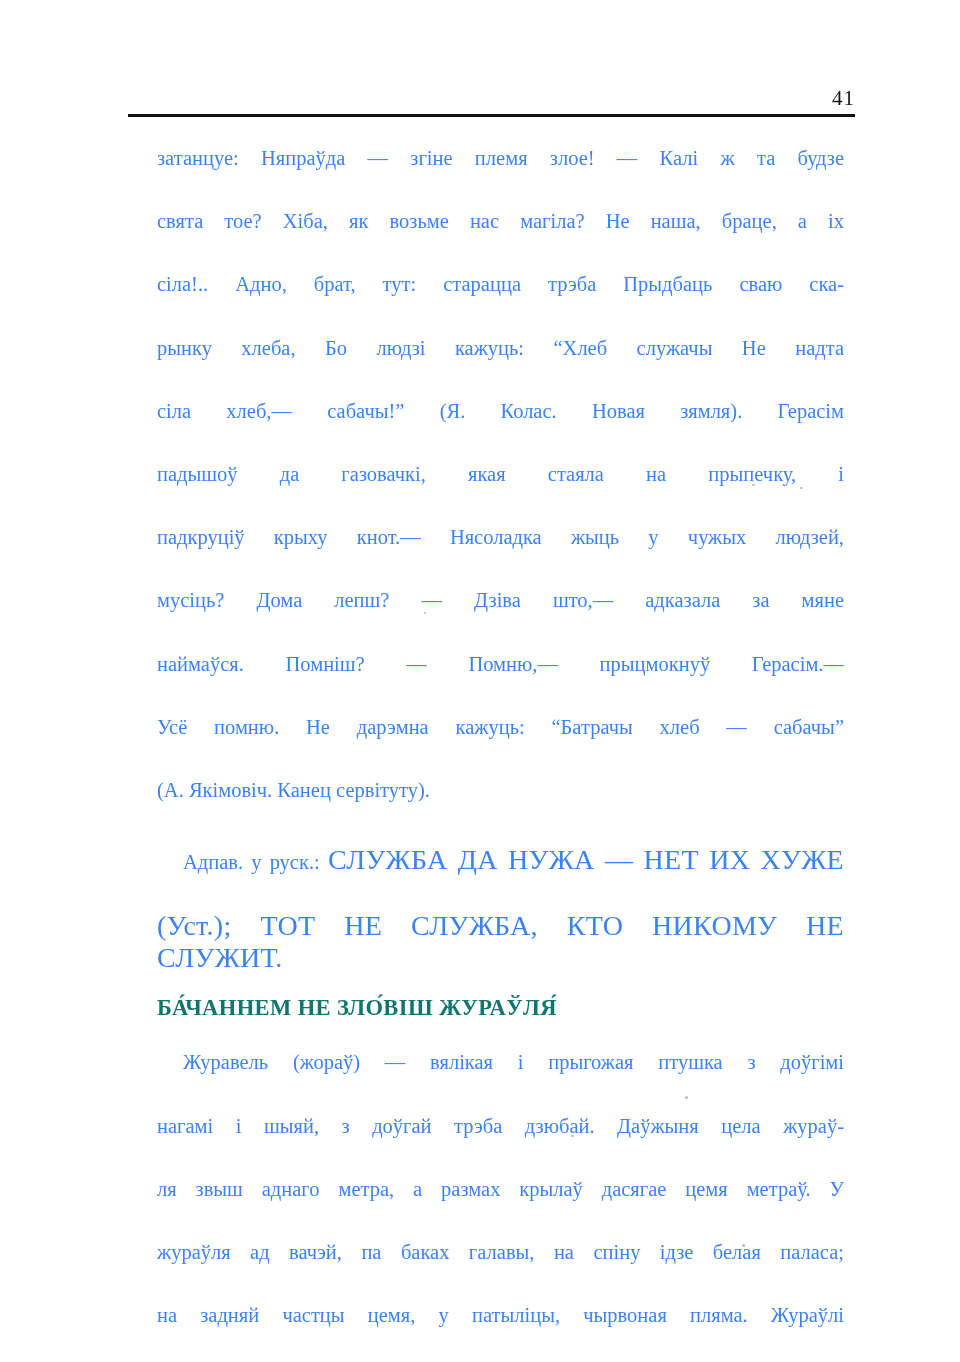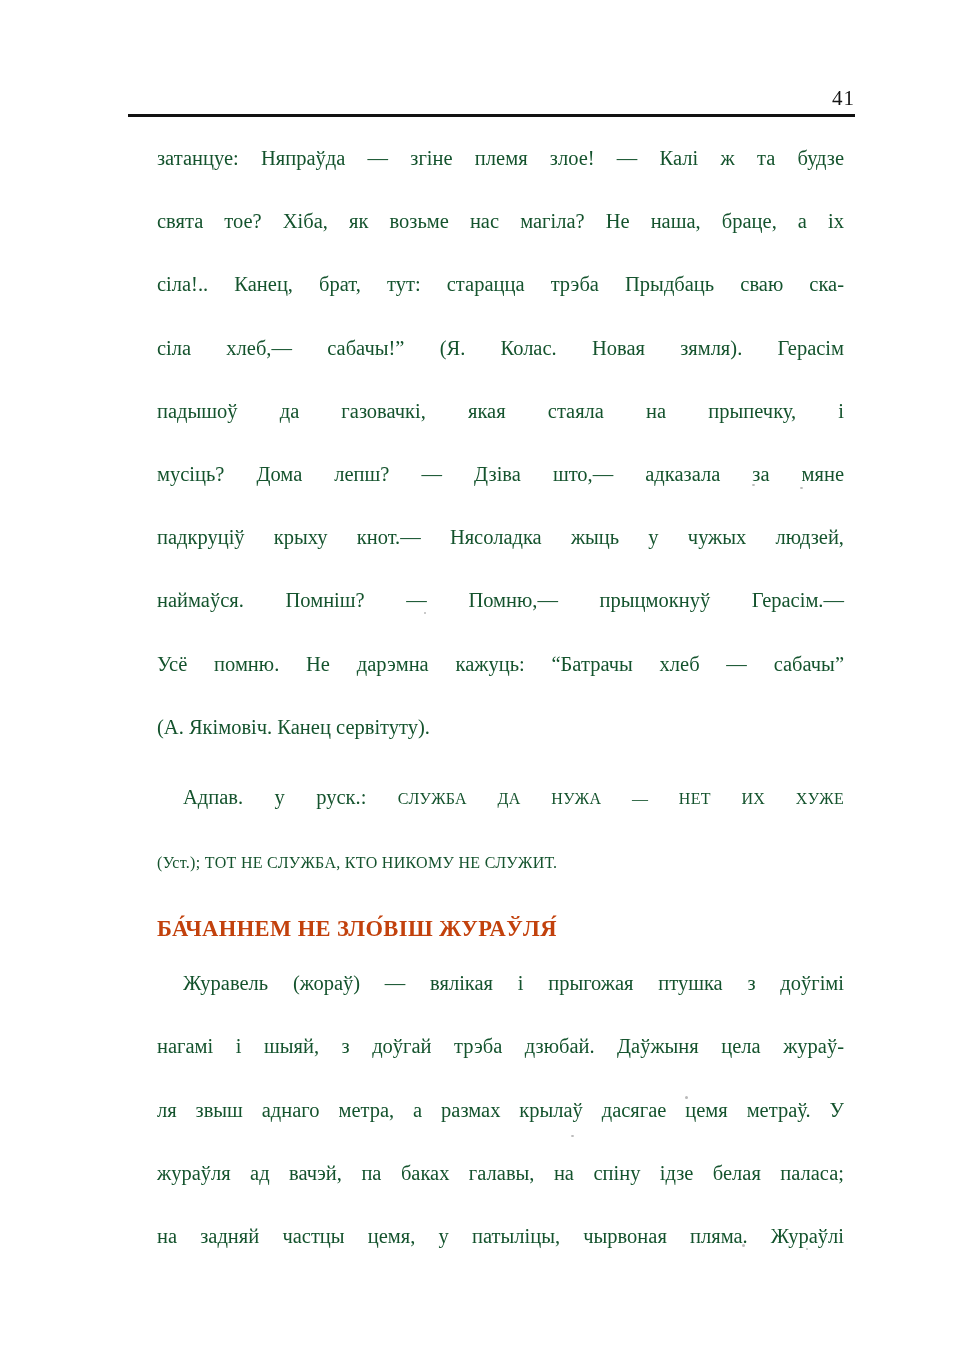--- a/index.html
+++ b/index.html
@@ -46,21 +46,21 @@
     top: 143px;
     width: 687px;
   }
 
   p {
     margin: 0;
     font-size: 20.5px;
     line-height: 31.6px;
     text-align: justify;
     text-justify: inter-word;
-    color: #14532d;
+    color: #3b82f6;
     -webkit-font-smoothing: none;
   }
 
   .quote-block {
     text-align: justify;
   }
 
   
   .jline {
     display: block;
@@ -77,32 +77,32 @@
     content: none;
   }
 
   .equiv {
     margin-top: 38px;
     font-size: 20.5px;
     line-height: 32px;
   }
   .equiv .indent { display: inline-block; width: 26px; }
   .caps {
-    font-size: 16px;
+    font-size: 28px;
     letter-spacing: 0.3px;
   }
 
   .entry-head {
-    margin-top: 35px;
+    margin-top: 19px;
     font-family: "Liberation Serif", "DejaVu Serif", serif;
     font-weight: bold;
     font-size: 22.5px;
     line-height: 30px;
     letter-spacing: 0.4px;
-    color: #c2410c;
+    color: #0f766e;
     text-align: left;
   }
 
   .def {
     margin-top: 24px;
   }
   .def .first-indent { display: inline-block; width: 26px; }
 
   
   .speck {
@@ -120,25 +120,26 @@
   <div class="page-header">
     <div class="folio">41</div>
     <div class="header-rule"></div>
   </div>
 
   <div class="column">
 
     <p class="quote-block">
       <span class="jline">затанцуе: Няпраўда — згіне племя злое! — Калі ж та будзе</span>
       <span class="jline">свята тое? Хіба, як возьме нас магіла? Не наша, браце, а іх</span>
-      <span class="jline">сіла!.. Канец, брат, тут: старацца трэба Прыдбаць сваю ска-</span>
+      <span class="jline">сіла!.. Адно, брат, тут: старацца трэба Прыдбаць сваю ска-</span>
+      <span class="jline">рынку хлеба, Бо людзі кажуць: “Хлеб служачы Не надта</span>
       <span class="jline">сіла хлеб,— сабачы!” (Я. Колас. Новая зямля). Герасім</span>
       <span class="jline">падышоў да газовачкі, якая стаяла на прыпечку, і</span>
+      <span class="jline">падкруціў крыху кнот.— Нясоладка жыць у чужых людзей,</span>
       <span class="jline">мусіць? Дома лепш? — Дзіва што,— адказала за мяне</span>
-      <span class="jline">падкруціў крыху кнот.— Нясоладка жыць у чужых людзей,</span>
       <span class="jline">наймаўся. Помніш? — Помню,— прыцмокнуў Герасім.—</span>
       <span class="jline">Усё помню. Не дарэмна кажуць: “Батрачы хлеб — сабачы”</span>
       <span class="jline lastline">(А. Якімовіч. Канец сервітуту).</span>
     </p>
 
     <p class="equiv">
       <span class="jline"><span class="indent"></span><span>Адпав. у руск.:</span> <span class="caps">СЛУЖБА ДА НУЖА — НЕТ ИХ ХУЖЕ</span></span>
       <span class="jline lastline caps">(Уст.); ТОТ НЕ СЛУЖБА, КТО НИКОМУ НЕ СЛУЖИТ.</span>
     </p>
 

